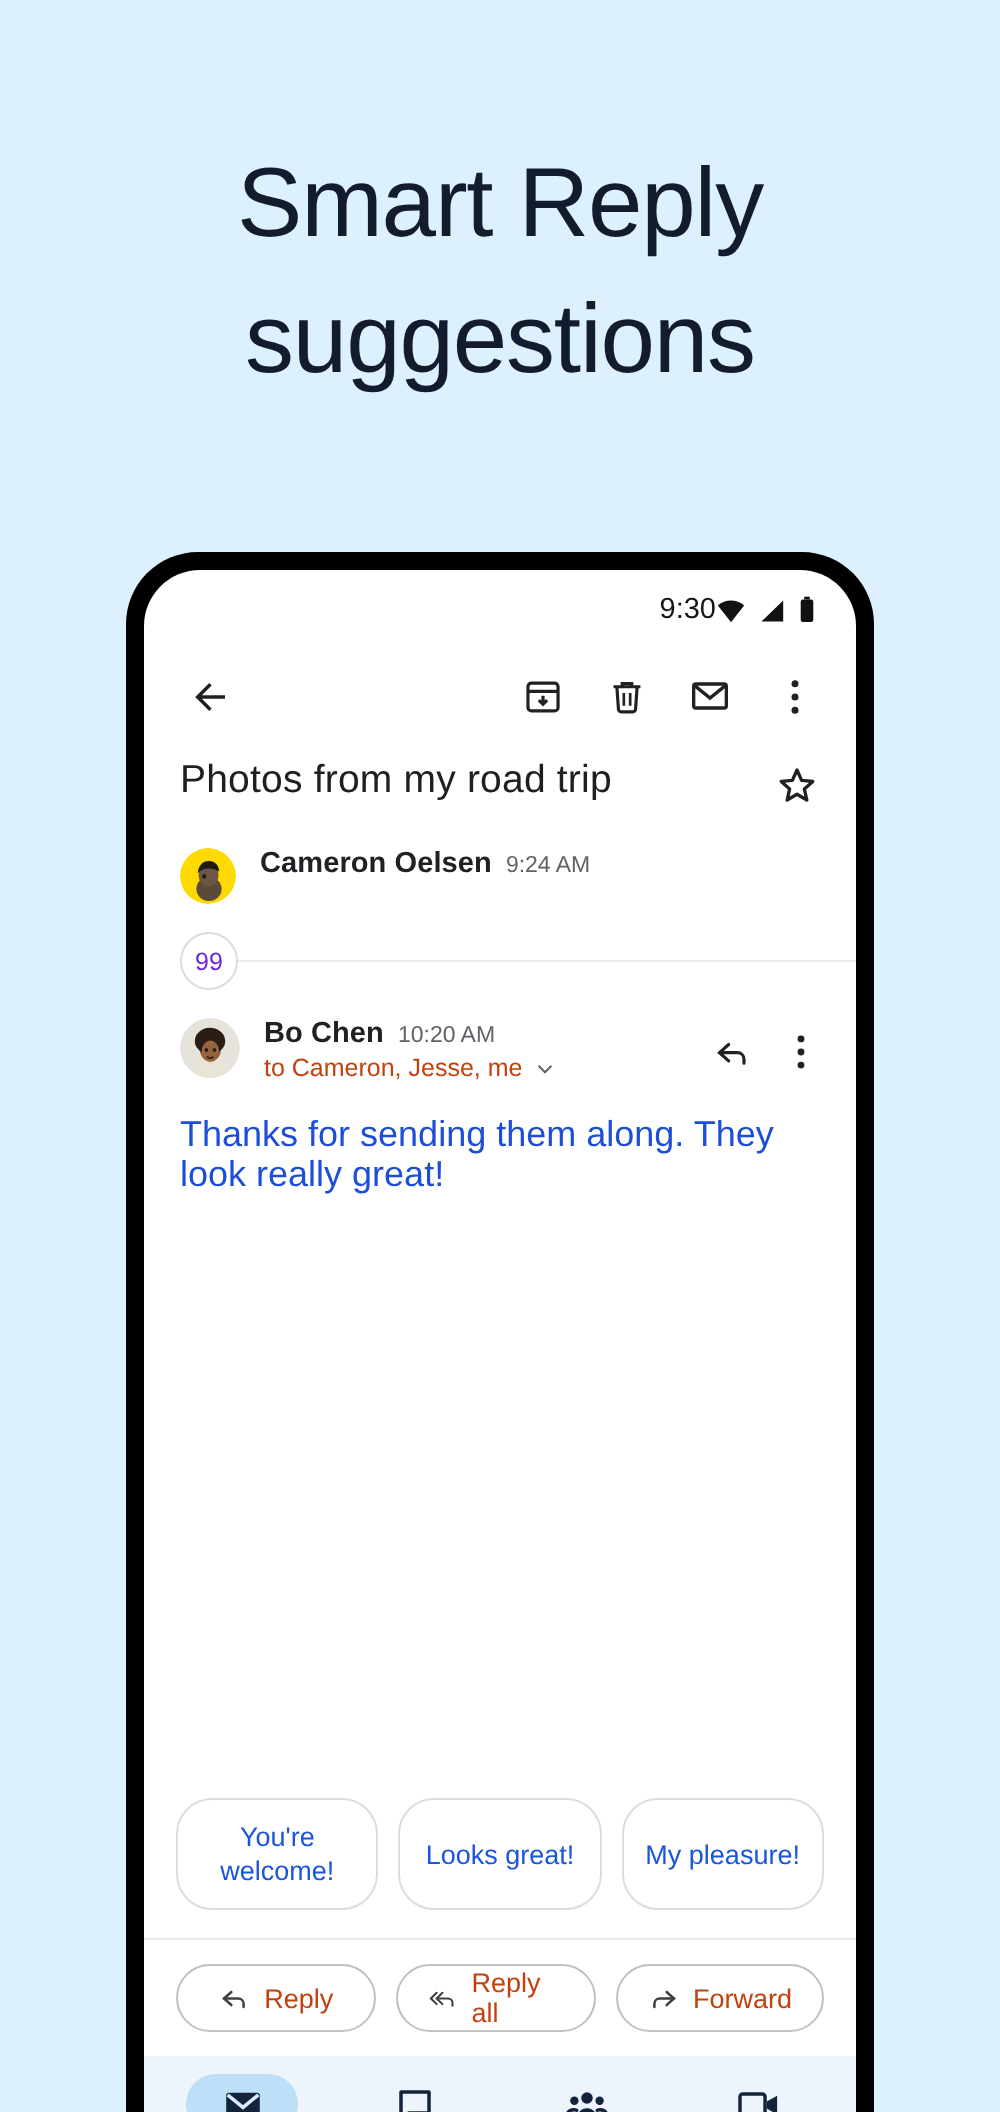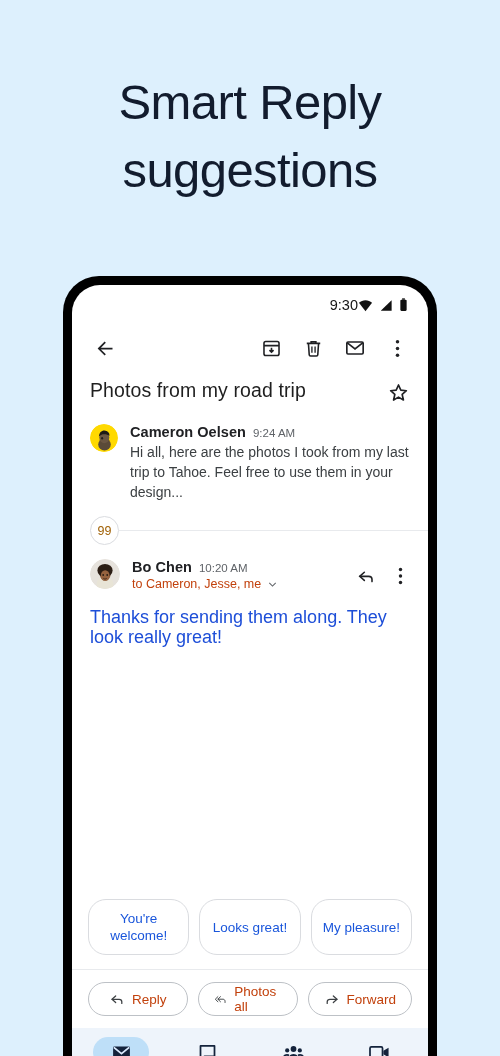--- a/index.html
+++ b/index.html
@@ -90,21 +90,21 @@
 
   
   .collapsed {
     display: flex; align-items: center;
     padding: 14px 0 2px 18px;
   }
   .badge-99 {
     width: 29px; height: 29px; border-radius: 50%;
     border: 1px solid #dadce0; background:#fff;
     display: flex; align-items: center; justify-content: center;
-    font-size: 12.5px; color: #a16207;
+    font-size: 12.5px; color: #6d28d9;
     flex: 0 0 29px;
   }
   .cdivider { flex: 1; height: 1px; background: #e8eaed; }
 
   
   .msg2 { padding: 12px 14px 0 18px; display: flex; gap: 12px; }
   .msg2 .avatar { width: 30px; height: 30px; flex: 0 0 30px; }
   .m2-mid { flex: 1; min-width: 0; }
   .recip { display: flex; align-items: center; gap: 6px; margin-top: 2px; }
   .recip-txt { font-size: 12.5px; color: #c2410c; }
@@ -247,21 +247,20 @@
             <ellipse cx="14.3" cy="13.6" rx="5" ry="5.6" fill="#6b5743"></ellipse>
             <path d="M8.9 12.6c.3-4 2.6-6.2 5.6-6.1 3 .1 5 2 5.1 5.3-1.5-1.1-3.1-1.6-5.3-1.6-2 0-3.8.6-5.4 2.4z" fill="#1e1a16"></path>
             <ellipse cx="12.1" cy="14.2" rx="1" ry="1.2" fill="#231f1b"></ellipse>
           </svg>
         </div>
         <div class="msg-main">
           <div class="msg-head">
             <span class="sender">Cameron Oelsen</span>
             <span class="time">9:24 AM</span>
           </div>
-          <div class="snippet">Hi all, here are the photos I took from my last trip to Tahoe. Feel free to use them in your design...</div>
         </div>
       </div>
 
       <div class="collapsed">
         <div class="badge-99">99</div>
         <div class="cdivider"></div>
       </div>
 
       <div class="msg2">
         <div class="avatar">
@@ -322,21 +321,21 @@
             <path d="M4.8 12.4h10.4c2.3 0 4 1.7 4 3.9v2.4" fill="none" stroke="#3c4043" stroke-width="1.9" stroke-linecap="round"></path>
           </svg>
           <span>Reply</span>
         </div>
         <div class="rbtn">
           <svg width="17" height="16" viewBox="0 0 26 24">
             <path d="M7.5 7.5L2.5 12.4 7.5 17.3" fill="none" stroke="#3c4043" stroke-width="1.8" stroke-linecap="round"></path>
             <path d="M12.5 7.5L7.5 12.4 12.5 17.3" fill="none" stroke="#3c4043" stroke-width="1.8" stroke-linecap="round"></path>
             <path d="M7.8 12.4h9.4c2.3 0 4 1.7 4 3.9v2.4" fill="none" stroke="#3c4043" stroke-width="1.8" stroke-linecap="round"></path>
           </svg>
-          <span>Photos all</span>
+          <span>Reply all</span>
         </div>
         <div class="rbtn">
           <svg width="16" height="16" viewBox="0 0 24 24">
             <path d="M14 7.5l5.5 4.9L14 17.3" fill="none" stroke="#3c4043" stroke-width="1.9" stroke-linecap="round"></path>
             <path d="M19.2 12.4H8.8c-2.3 0-4 1.7-4 3.9v2.4" fill="none" stroke="#3c4043" stroke-width="1.9" stroke-linecap="round"></path>
           </svg>
           <span>Forward</span>
         </div>
       </div>
 

